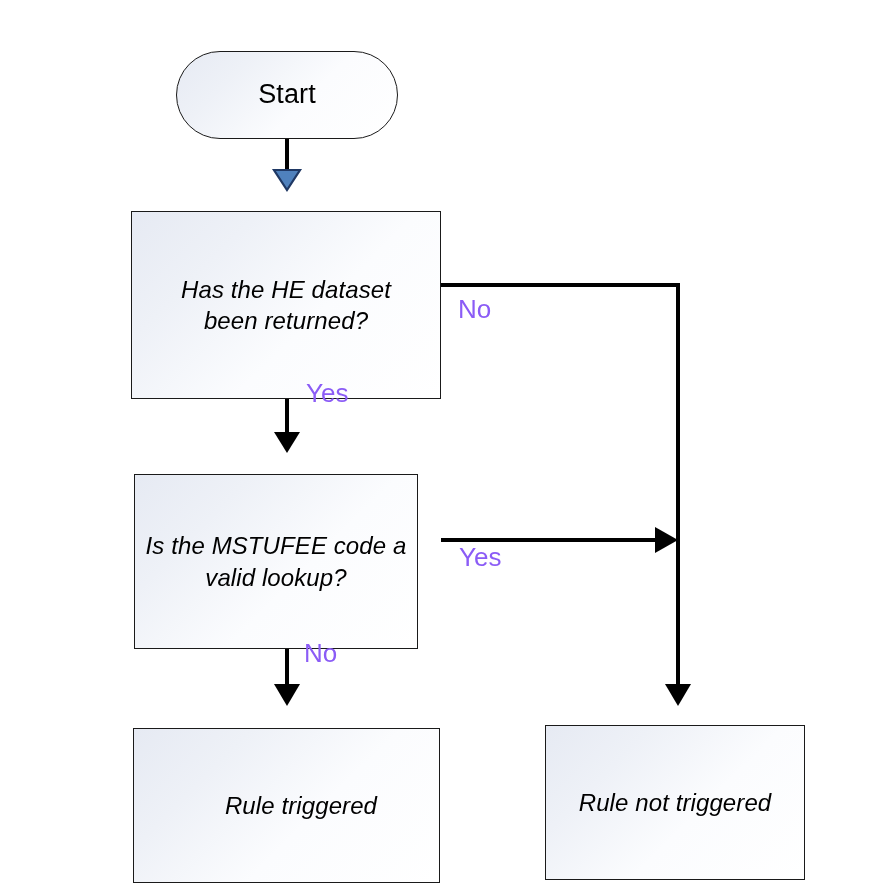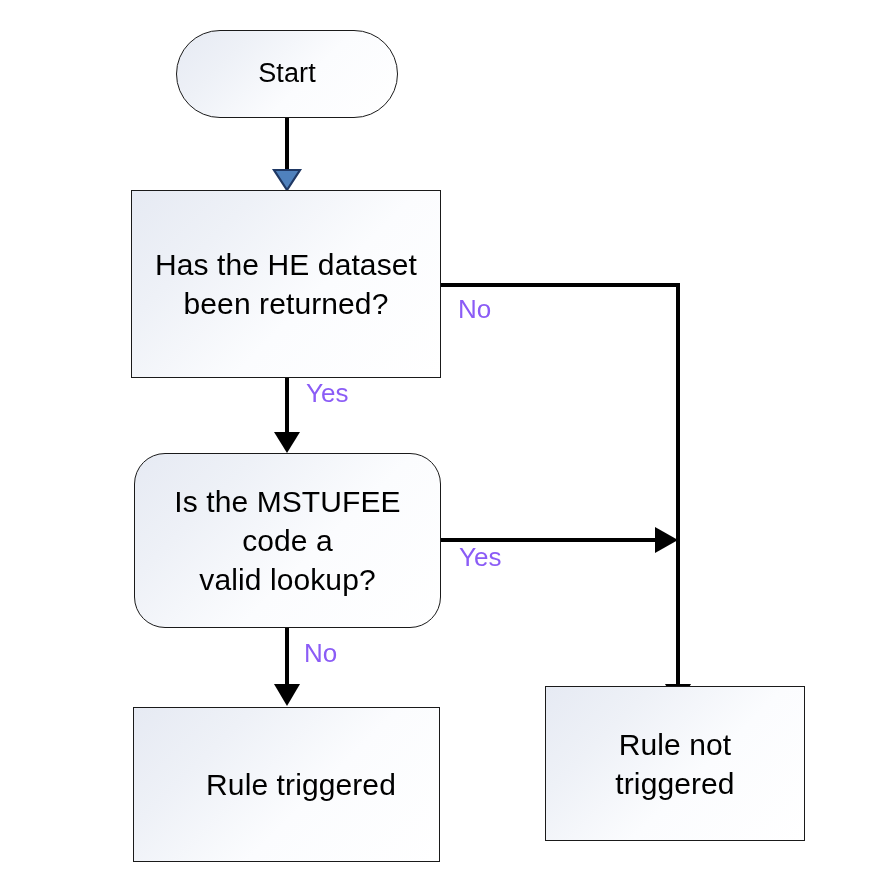--- a/index.html
+++ b/index.html
@@ -32,68 +32,69 @@
   .node {
     position: absolute;
     box-sizing: border-box;
     display: flex;
     align-items: center;
     justify-content: center;
     text-align: center;
     color: #000000;
     border: 1.6px solid #1a1a1a;
     background: linear-gradient(135deg, #e6eaf3 0%, #eef1f7 26%, #fbfcfe 58%, #ffffff 100%);
+    margin-top: 21px;
   }
   .node .node-label {
     display: block;
     line-height: 1.30;
     padding: 0 10px;
     letter-spacing: 0.1px;
     white-space: pre-line;
   }
 
   .node-start {
     left: 176px;
     top: 30px;
     width: 222px;
     height: 88px;
     border-radius: 44px;
     font-size: 27px;
   }
 
   .node-process {
-    font-size: 30px;
+    font-size: 24px;
+    font-style: italic;
   }
 
   .node-decision-1 {
     left: 131px;
     top: 190px;
     width: 310px;
     height: 188px;
   }
 
   .node-decision-2 {
     left: 134px;
     top: 453px;
-    width: 307px;
+    width: 284px;
     height: 175px;
-    border-radius: 31px;
   }
 
   .node-outcome-triggered {
     left: 133px;
     top: 707px;
     width: 307px;
     height: 155px;
     padding-left: 29px;
   }
 
   .node-outcome-not-triggered {
     left: 545px;
-    top: 686px;
+    top: 704px;
     width: 260px;
     height: 155px;
   }
 
   
   .edge-label {
     position: absolute;
     font-size: 26px;
     color: #8b5cf6;
     white-space: nowrap;

